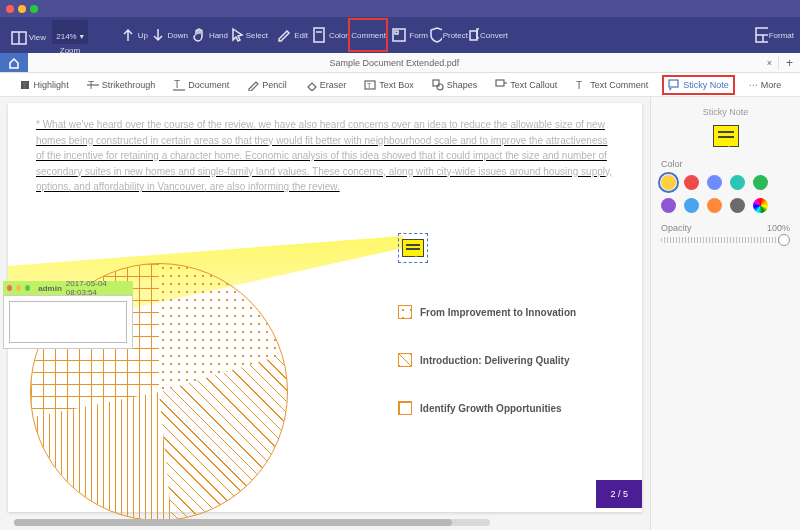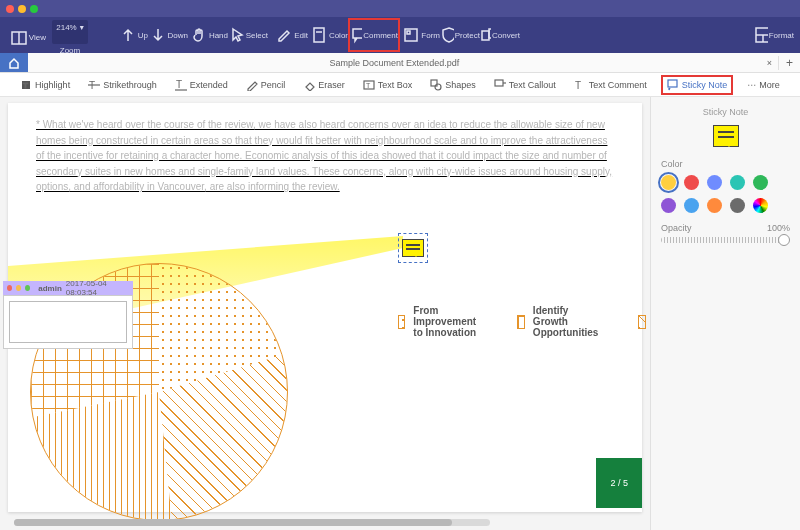--- a/index.html
+++ b/index.html
@@ -5,61 +5,61 @@
   * { box-sizing: border-box; margin: 0; padding: 0; }
   body { font-family: -apple-system, "Helvetica Neue", Arial, sans-serif; font-size: 10px; width: 800px; height: 530px; background: #eee; overflow: hidden; position: relative; }
   .titlebar { height: 17px; background: #4c4f94; display: flex; align-items: center; padding: 0 6px; color: #dcdce9; font-size: 9px; }
   .traffic { display: flex; gap: 4px; }
   .dot { width: 8px; height: 8px; border-radius: 50%; }
   .dot.red { background: #ff5f56; } .dot.yellow { background: #ffbd2e; } .dot.green { background: #27c93f; }
   .title { flex: 1; text-align: center; color: #c0c2dc; }
   .toolbar { height: 36px; background: #3a3e82; display: flex; align-items: center; padding: 0 6px; color: #e7e8f2; }
   .tool-group { display: flex; align-items: flex-end; }
   .tool { display: flex; align-items: center; justify-content: flex-end; width: 40px; height: 34px; cursor: pointer; font-size: 8px; color: #d9dbee; gap: 1px; }
-  .tool.wider { width: 52px; }
+  .tool.wider { width: 40px; }
   .tool svg { width: 18px; height: 18px; fill: none; stroke: #e4e5f3; stroke-width: 1.5; }
   .tool.highlighted { border: 2px solid #e53935; }
-  .zoom-combo { display: flex; align-items: flex-end; background: #2f3370; border-radius: 2px; height: 14px; padding: 12px 4px; color: #d8daee; font-size: 8px; margin-top: 4px; margin-bottom: 2px; }
+  .zoom-combo { display: flex; align-items: flex-start; background: #2f3370; border-radius: 2px; height: 14px; padding: 12px 4px; color: #d8daee; font-size: 8px; margin-top: 4px; margin-bottom: 2px; }
   .zoom-wrap { display:flex; flex-direction:column; align-items:center; width:48px; }
   .spacer { flex: 1; }
   .tabstrip { height: 20px; background: #fafafa; border-bottom: 1px solid #e0e0e0; display: flex; align-items: center; font-size: 9px; color: #666; }
   .home-tab { width: 28px; height: 100%; background: #4772c4; display: flex; align-items: center; justify-content: center; }
   .home-tab svg { stroke: #fff; fill: none; width: 12px; height: 12px; stroke-width:1.5;}
   .doc-tab { flex: 1; text-align: center; }
   .tab-x { padding: 0 6px; cursor: pointer; }
   .tab-plus { width: 22px; text-align: center; border-left:1px solid #e0e0e0; font-size:12px; cursor:pointer; }
   .subtoolbar { height: 24px; background: #fff; border-bottom: 1px solid #e4e4e4; display: flex; align-items: center; justify-content: center; gap: 10px; font-size: 9px; color: #555; }
   .subtool { display: flex; align-items: center; gap: 3px; cursor: pointer; padding: 2px 4px; }
   .subtool svg { width: 12px; height: 12px; fill: none; stroke: #666; stroke-width:1.2; }
   .subtool.highlighted { border: 2px solid #e53935; color:#4772c4; }
   .subtool.highlighted svg { stroke:#4772c4; }
   .content-area { position: absolute; top: 97px; left: 0; right: 0; bottom: 0; background: #f4f4f4; display: flex; }
   .page-wrap { flex: 1; padding: 6px 8px 18px 8px; position: relative; overflow: hidden; }
   .page { background: #fff; width: 100%; height: 100%; position: relative; box-shadow: 0 1px 3px rgba(0,0,0,.15); padding: 14px 28px; text-decoration: underline; }
   .doc-text { color: #b6b6b6; font-size: 10px; line-height: 1.55; }
   .chart-area { position: absolute; top: 130px; left: 0; right: 0; bottom: 0; }
   .pie { position: absolute; width: 258px; height: 258px; left: 22px; top: 30px; border-radius: 50%; border: 1.5px solid #e5942b; overflow: hidden; }
   .slice { position: absolute; }
-  .legend { position: absolute; left: 390px; top: 72px; display: flex; flex-direction: row; gap: 34px; font-size: 10px; color: #555; }
+  .legend { position: absolute; left: 390px; top: 72px; display: flex; flex-direction: column; gap: 34px; font-size: 10px; color: #555; }
   .legend-item { display: flex; align-items: center; gap: 8px; font-weight: 600; }
   .swatch { width: 14px; height: 14px; border: 1.5px solid #e5942b; position: relative; }
   .note-icon { position:absolute; left:390px; top:0; width:30px; height:30px; border:1px dashed #4772c4; display:flex; align-items:center; justify-content:center; }
   .note-icon .bubble{ width:22px; height:18px; background:#fff200; border:1px solid #444; position:relative;}
   .note-icon .bubble::after{content:'';position:absolute;bottom:-5px;right:3px;border:4px solid transparent;border-top-color:#fff200;}
   .note-icon .lines{position:absolute;top:4px;left:3px;right:3px;height:2px;background:#444;box-shadow:0 4px 0 #444;}
   .ray{position:absolute;left:0;top:3px;width:395px;height:100px;background:linear-gradient(180deg,rgba(255,242,0,.6),rgba(255,242,0,.2));clip-path:polygon(0 30%,100% 0,100% 12%,0 100%);}
   .annotation{position:absolute;left:-5px;top:48px;width:130px;}
-  .annotation .hdr{height:14px;background:#c4b5fd;display:flex;align-items:center;font-size:8px;color:#666;padding:0 4px;gap:4px;}
+  .annotation .hdr{height:14px;background:#bef264;display:flex;align-items:center;font-size:8px;color:#666;padding:0 4px;gap:4px;}
   .annotation .hdr .d{width:6px;height:6px;border-radius:50%;}
   .annotation .hdr .d1{background:#ef6a5e;} .annotation .hdr .d2{background:#f5bd4f;} .annotation .hdr .d3{background:#61c354;}
   .annotation .hdr .who{flex:0 0 auto;margin-left:4px;font-weight:600;}
   .annotation .hdr .ts{margin-left:auto;}
   .annotation .body{height:54px;background:#fff;border:1px solid #ccc;position:relative;}
   .annotation .body textarea{position:absolute;inset:5px;border:1px solid #bbb;resize:none;font-size:9px;padding:2px;}
-  .pagectr{position:absolute;right:0;bottom:4px;background:#15803d;color:#fff;font-size:9px;padding:20px 14px;}
+  .pagectr{position:absolute;right:0;bottom:4px;background:#4c1d95;color:#fff;font-size:9px;padding:9px 14px;}
   .hscroll{position:absolute;left:14px;right:160px;bottom:4px;height:7px;border-radius:4px;background:#d9d9d9;}
   .hscroll::after{content:'';position:absolute;left:0;width:92%;top:0;bottom:0;border-radius:4px;background:#b8b8b8;}
   .sidepanel{width:150px;background:#f7f7f7;border-left:1px solid #e0e0e0;padding:10px;font-size:9px;color:#888;}
   .sidepanel h4{text-align:center;color:#9a9a9a;font-weight:400;margin-bottom:8px;}
   .big-note{display:flex;justify-content:center;margin-bottom:12px;}
   .big-note .b{width:26px;height:22px;background:#fff200;border:1px solid #444;position:relative;}
   .big-note .b::after{content:'';position:absolute;bottom:-6px;right:4px;border:5px solid transparent;border-top-color:#fff200;}
   .big-note .b .ln{position:absolute;left:4px;right:4px;top:5px;height:2px;background:#444;box-shadow:0 5px 0 #444;}
   .palette{display:flex;flex-wrap:wrap;gap:8px;margin:6px 0 10px;}
   .sw{width:15px;height:15px;border-radius:50%;cursor:pointer;}
@@ -203,21 +203,21 @@
         <text x="1" y="10" font-size="10" fill="#666" stroke="none">T</text>
         <line x1="0" y1="6" x2="12" y2="6"></line>
       </svg>
       <span>Strikethrough</span>
     </div>
   <div class="subtool">
       <svg>
         <text x="1" y="9" font-size="10" fill="#666" stroke="none">T</text>
         <line x1="0" y1="11" x2="12" y2="11"></line>
       </svg>
-      <span>Extended</span>
+      <span>Document</span>
     </div>
   <div class="subtool">
       <svg>
         <path d="M2 10l7-7 2 2-7 7H2z"></path>
       </svg>
       <span>Pencil</span>
     </div>
   <div class="subtool">
       <svg>
         <path d="M3 8l4-4 4 4-4 4z"></path>
@@ -296,26 +296,26 @@
             <textarea style=""></textarea>
           </div>
         </div>
 
         <div class="legend">
           <div class="legend-item">
               <div class="swatch pat-dots"></div>
               <span>From Improvement to Innovation</span>
             </div>
           <div class="legend-item">
+              <div class="swatch pat-diag"></div>
+              <span>Introduction: Delivering Quality</span>
+            </div>
+          <div class="legend-item">
               <div class="swatch pat-squares"></div>
               <span>Identify Growth Opportunities</span>
-            </div>
-          <div class="legend-item">
-              <div class="swatch pat-diag"></div>
-              <span>Introduction: Delivering Quality</span>
             </div>
         </div>
       </div>
 
       <div class="pagectr">2 / 5</div>
     </div>
     <div class="hscroll"></div>
   </div>
 
   <div class="sidepanel">

